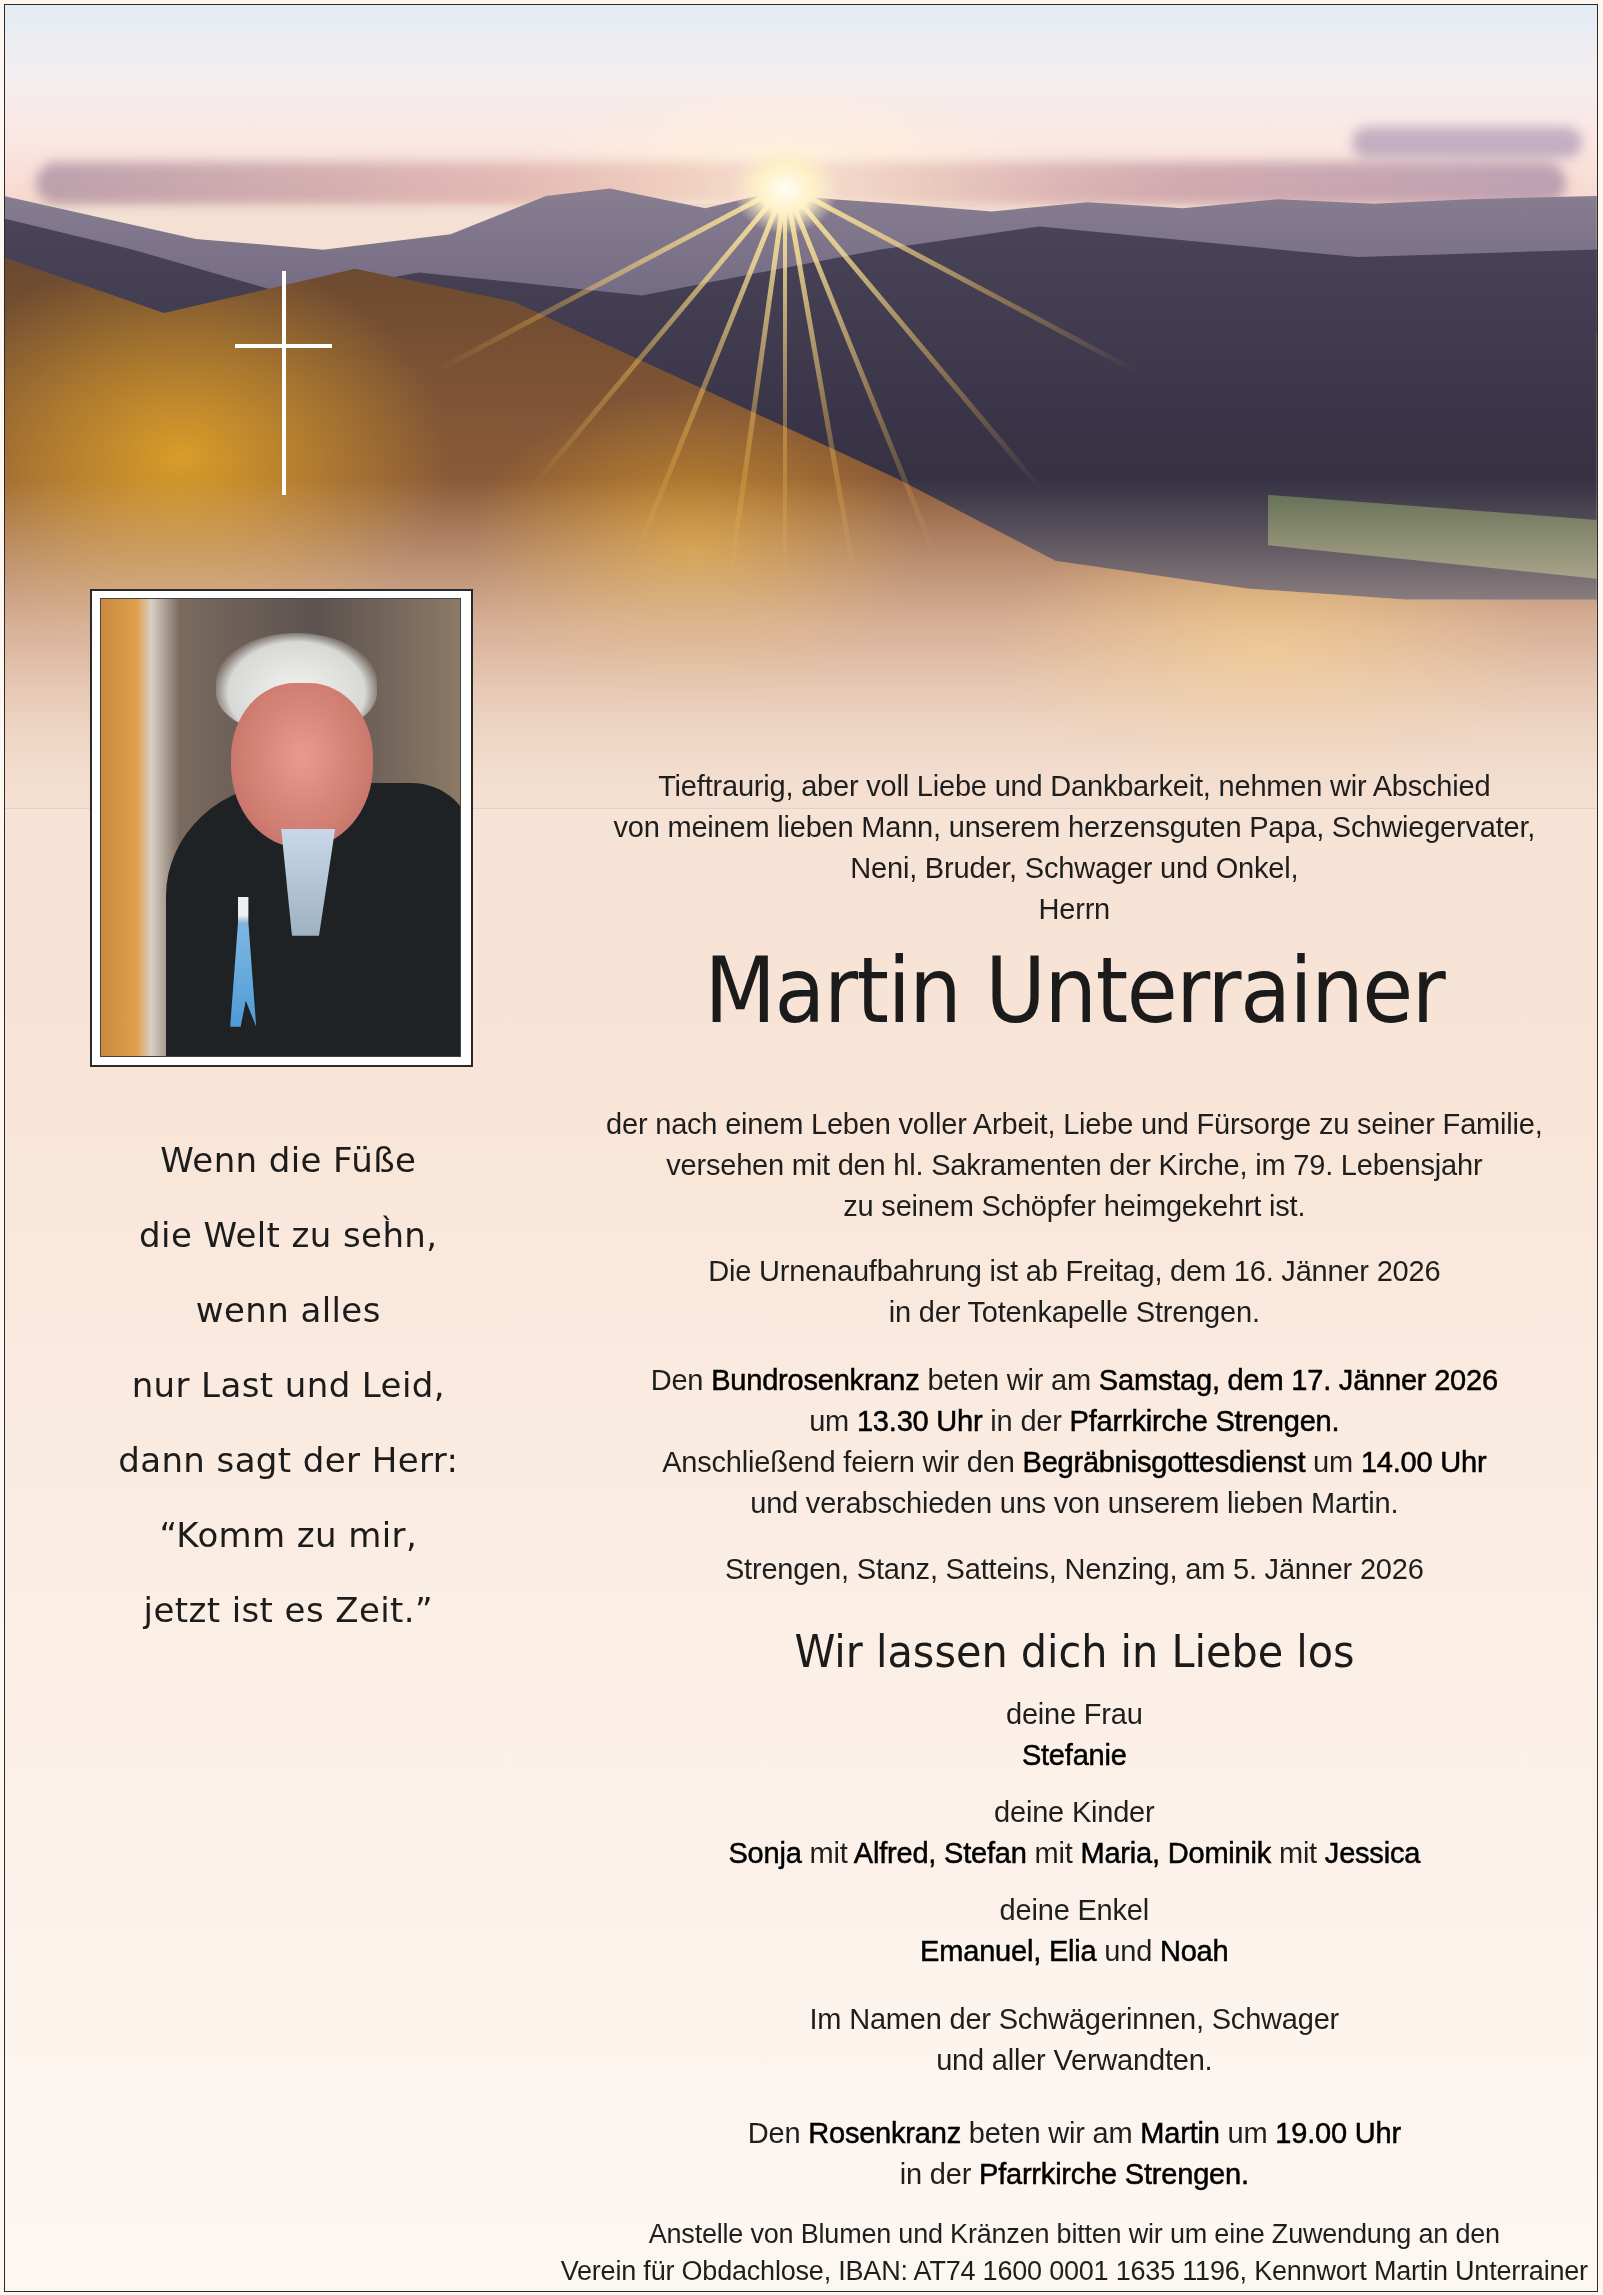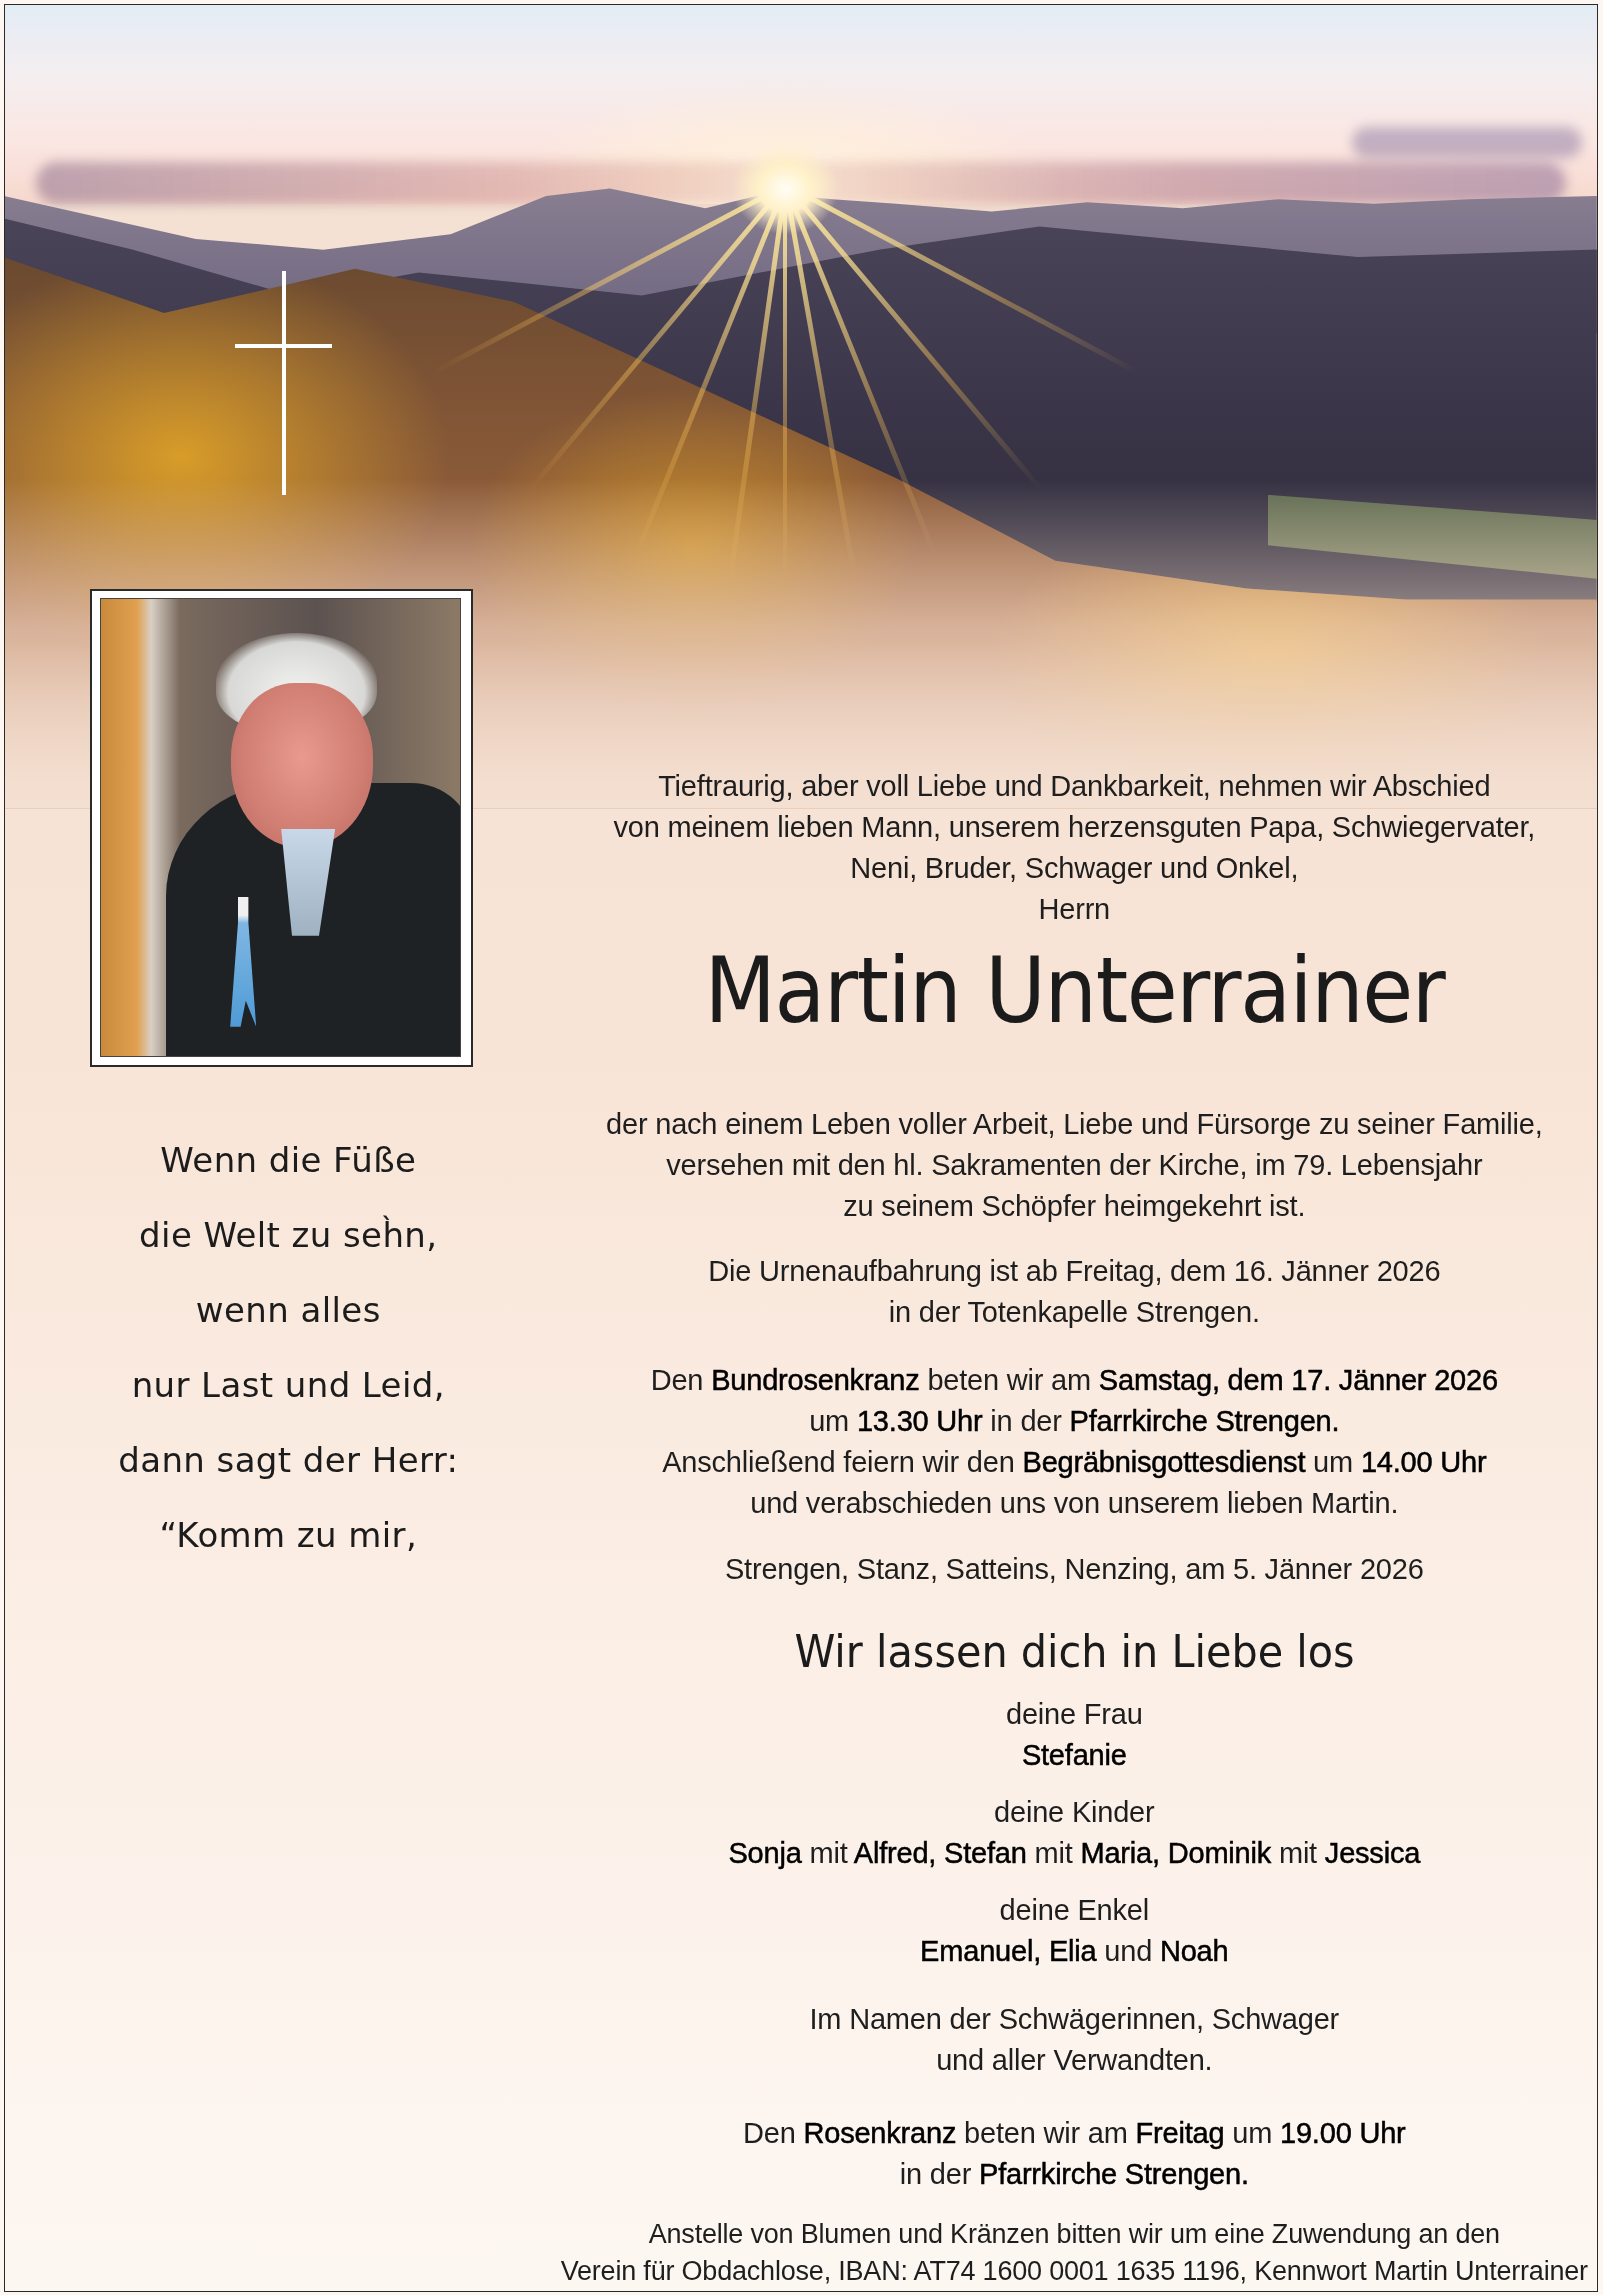--- a/index.html
+++ b/index.html
@@ -179,20 +179,21 @@
     </div>
   </div>
 
   <div class="poem">
     <div>Wenn die Füße</div>
     <div>die Welt zu seh̀n,</div>
     <div>wenn alles</div>
     <div>nur Last und Leid,</div>
     <div>dann sagt der Herr:</div>
     <div>“Komm zu mir,</div>
+    <div>jetzt ist es Zeit.”</div>
   </div>
 
   <div class="col" style="top: 761px;">
     <div class="t">Tieftraurig, aber voll Liebe und Dankbarkeit, nehmen wir Abschied</div>
     <div class="t">von meinem lieben Mann, unserem herzensguten Papa, Schwiegervater,</div>
     <div class="t">Neni, Bruder, Schwager und Onkel,</div>
     <div class="t">Herrn</div>
   </div>
 
   <div class="name">Martin Unterrainer</div>
@@ -246,21 +247,21 @@
     </div>
   </div>
 
   <div class="col" style="top: 1994px;">
     <div class="t">Im Namen der Schwägerinnen, Schwager</div>
     <div class="t">und aller Verwandten.</div>
   </div>
 
   <div class="col" style="top: 2108px;">
     <div class="t">
-      <span>Den </span><span class="b">Rosenkranz</span><span> beten wir am </span><span class="b">Freitag</span><span> um </span><span class="b">19.00 Uhr</span>
+      <span>Den </span><span class="b">Rosenkranz</span><span> beten wir am </span><span class="b">Martin</span><span> um </span><span class="b">19.00 Uhr</span>
     </div>
     <div class="t">
       <span>in der </span><span class="b">Pfarrkirche Strengen.</span>
     </div>
   </div>
 
   <div class="col" style="top: 2211px;">
     <div class="t" style="font-size:27px; line-height:37px;">Anstelle von Blumen und Kränzen bitten wir um eine Zuwendung an den</div>
     <div class="t" style="font-size:27px; line-height:37px;">Verein für Obdachlose, IBAN: AT74 1600 0001 1635 1196, Kennwort Martin Unterrainer</div>
   </div>

